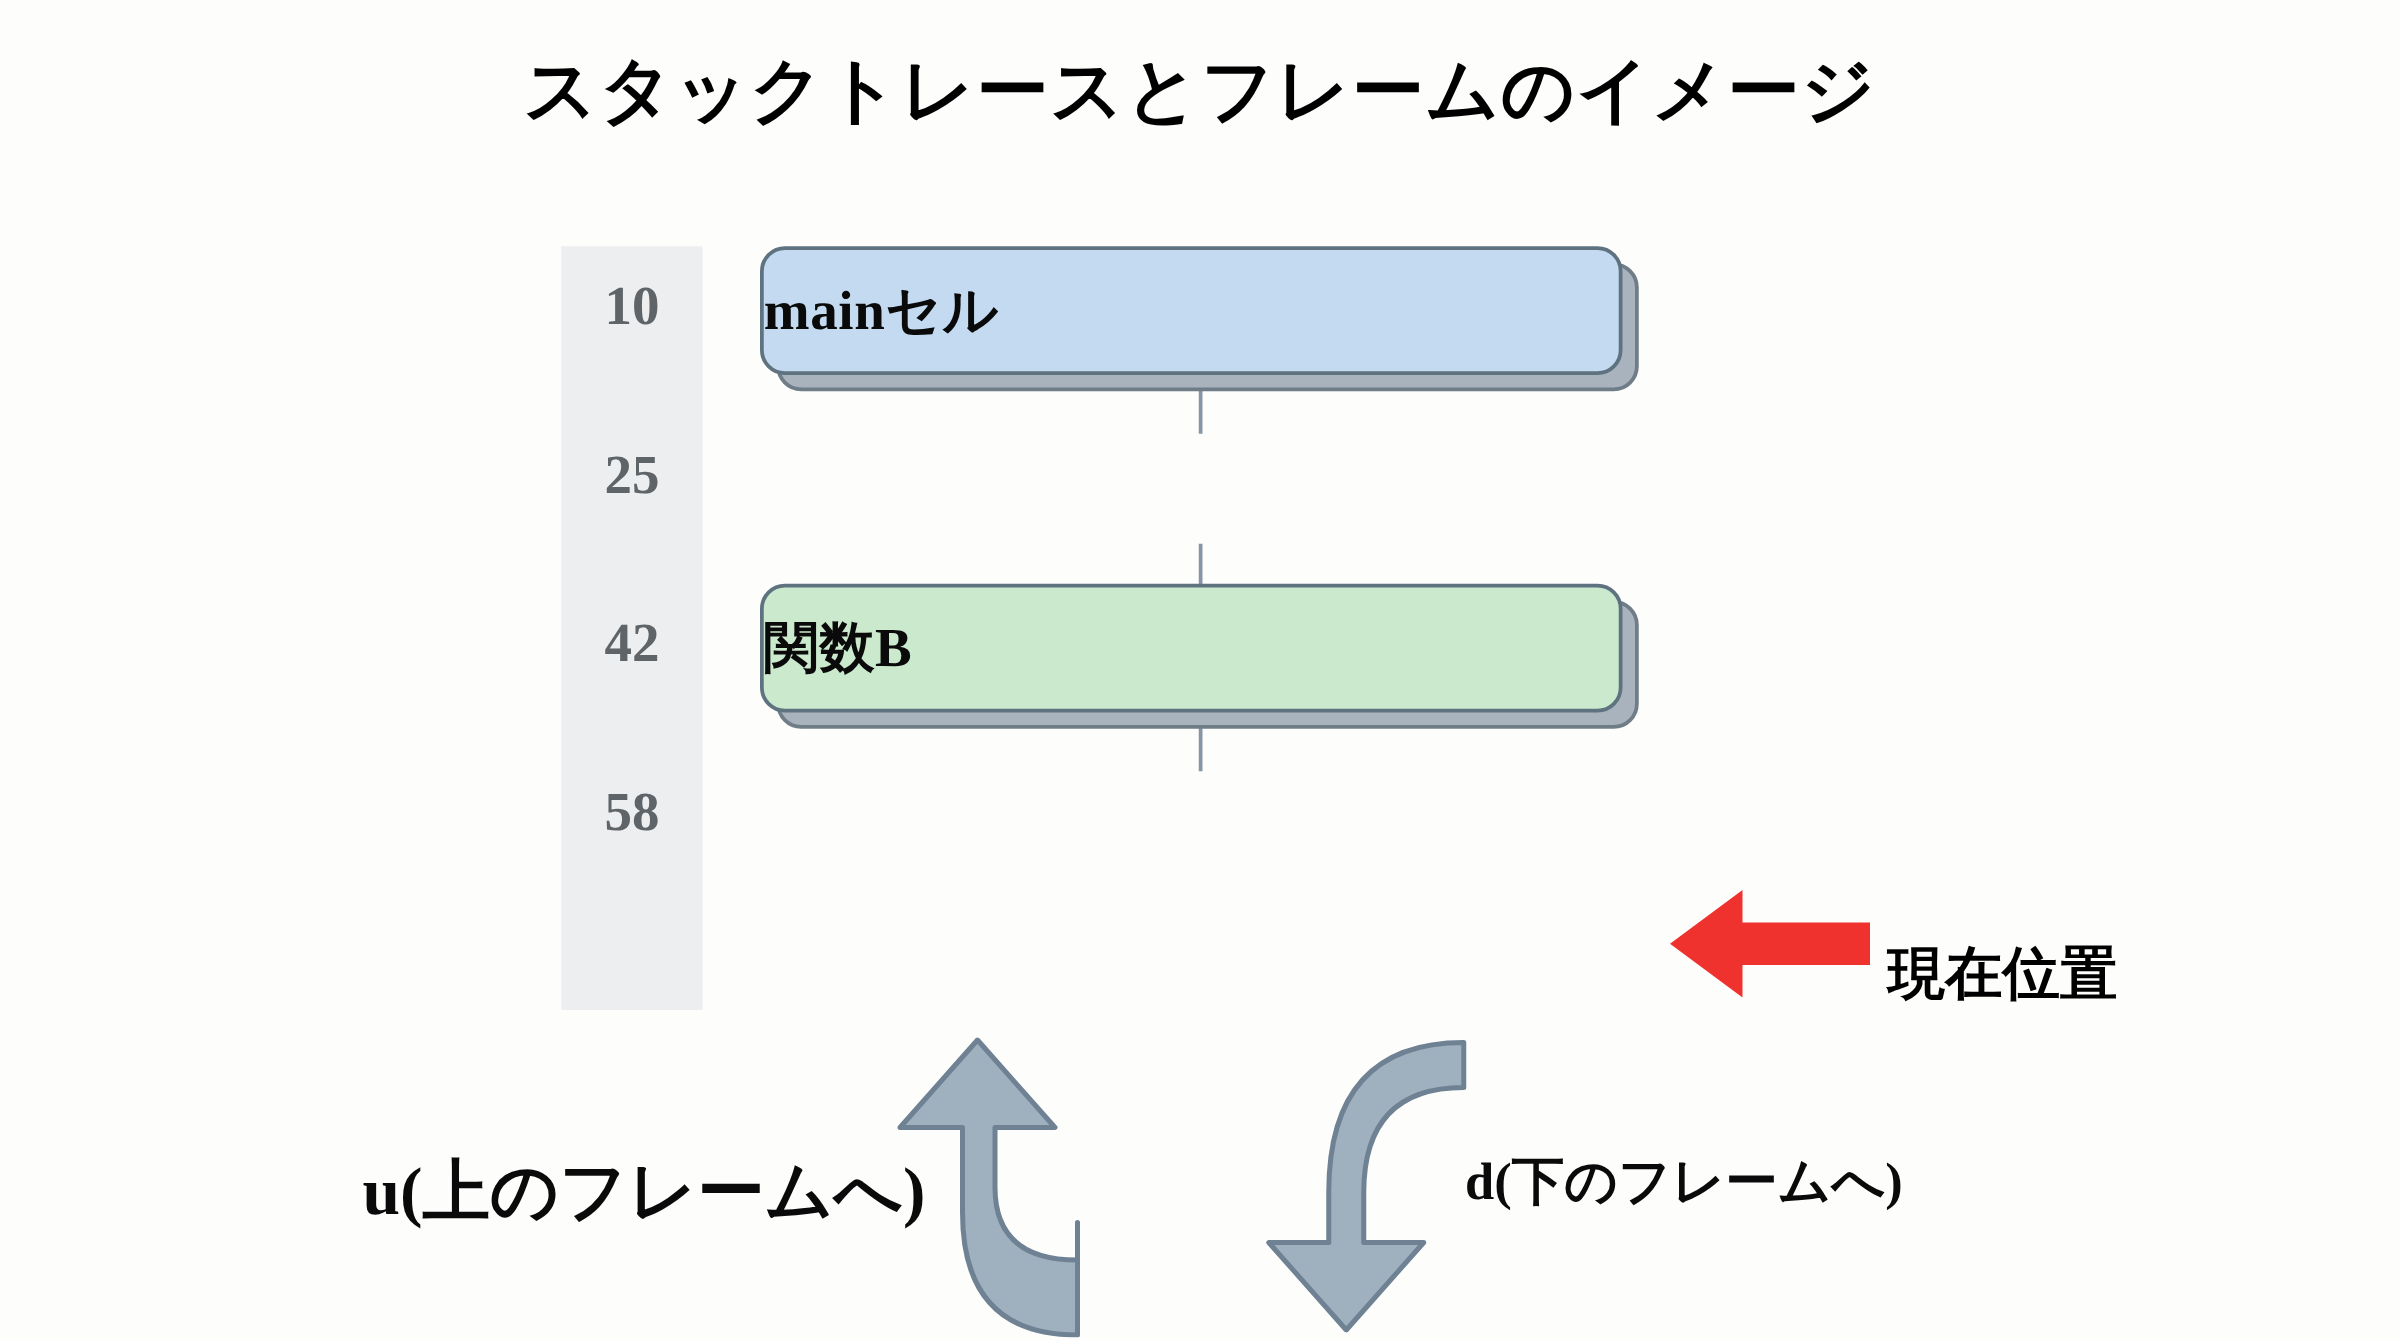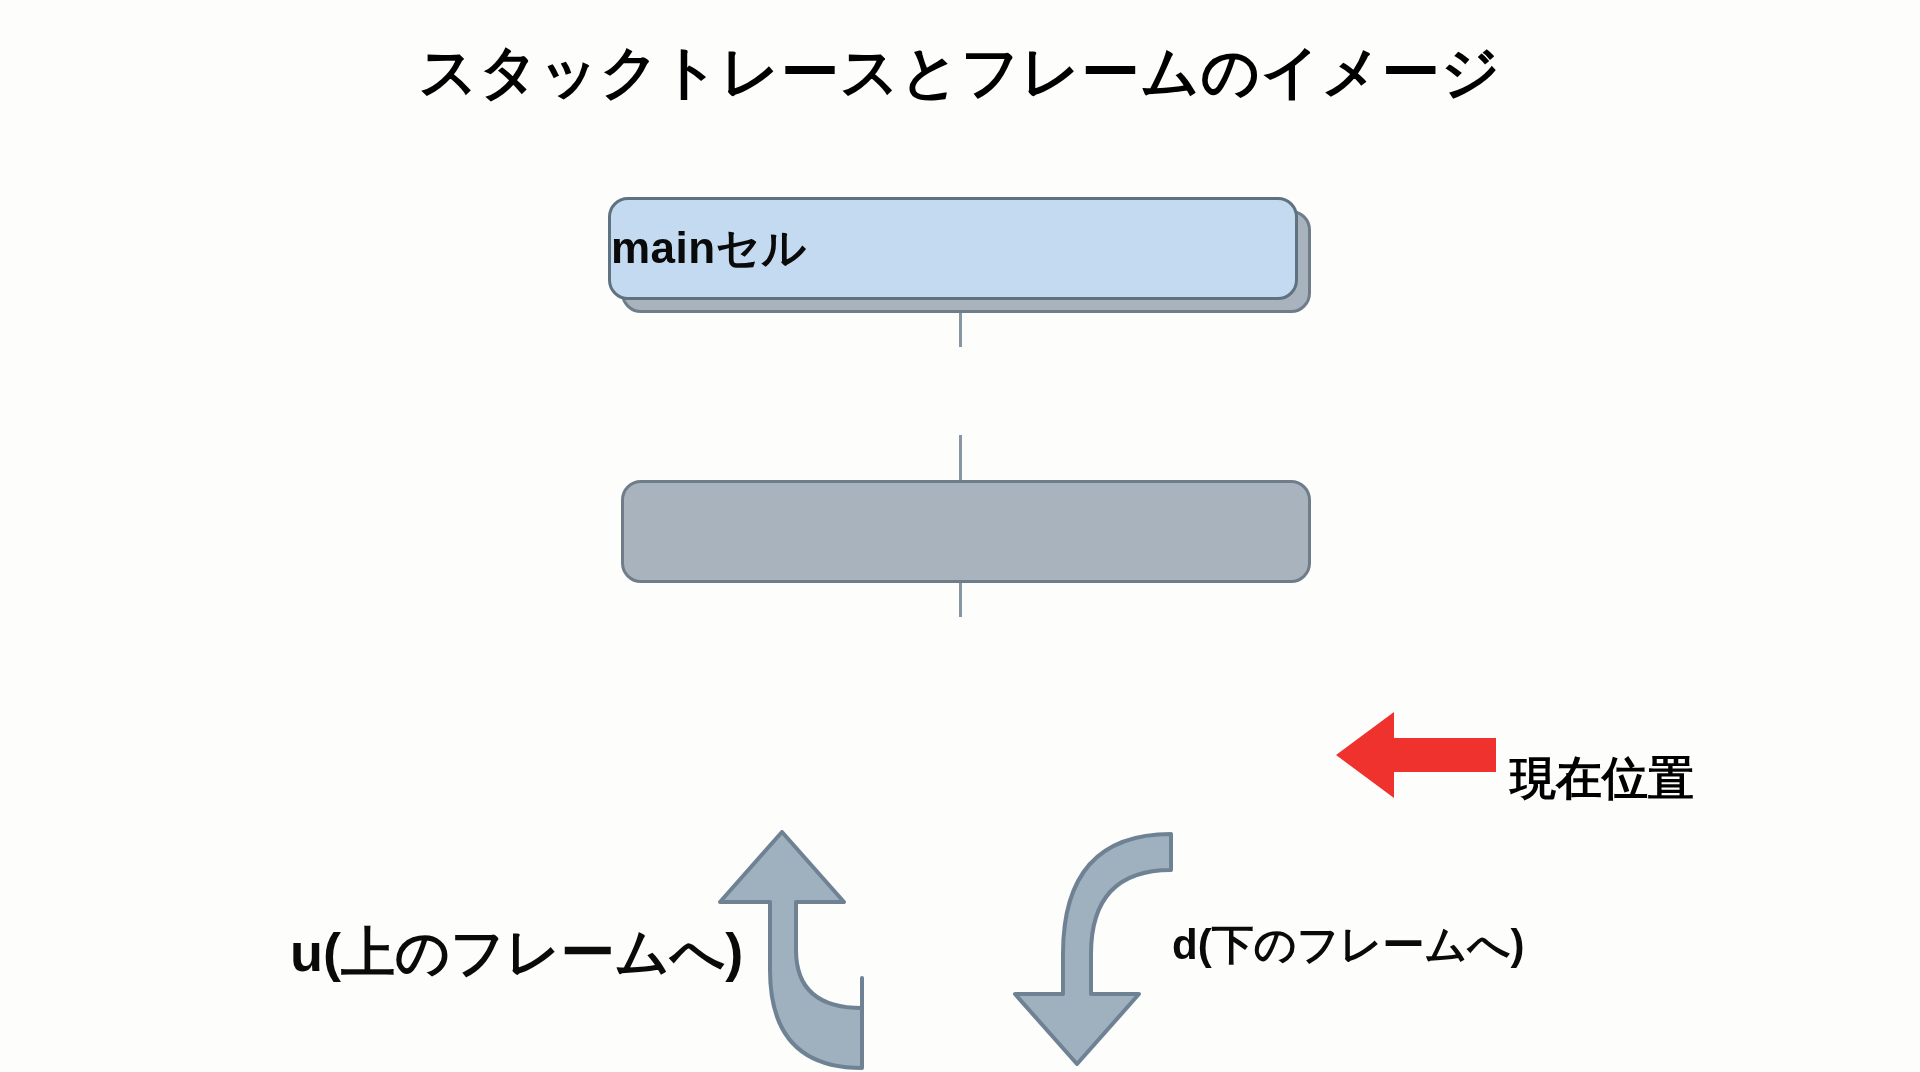--- a/index.html
+++ b/index.html
@@ -6,21 +6,21 @@
     margin: 0;
     padding: 0;
     background: #ffffff;
   }
   #canvas {
     position: relative;
     width: 1920px;
     height: 1072px;
     background: #fdfdfc;
     overflow: hidden;
-    font-family: Liberation Sans, sans-serif;
+    font-family: Liberation Serif, serif;
   }
 
   
   #title {
     position: absolute;
     left: 0;
     top: 34px;
     width: 1920px;
     text-align: center;
     font-size: 58px;
@@ -147,35 +147,44 @@
     white-space: nowrap;
   }
 </style>
 </head>
 <body>
 
 <div id="canvas">
 
   <div id="title">スタックトレースとフレームのイメージ</div>
 
+  <div id="gutter">
+    <div class="gutter-num" style="top:22px;">10</div>
+    <div class="gutter-num" style="top:157px;">25</div>
+    <div class="gutter-num" style="top:292px;">42</div>
+    <div class="gutter-num" style="top:427px;">58</div>
+  </div>
 
   <div class="connector" style="top:300px;height:47px;"></div>
   <div class="connector" style="top:435px;height:47px;"></div>
   <div class="connector" style="top:570px;height:47px;"></div>
 
   <div class="frame-wrap" style="top:197px;">
     <div class="frame-shadow"></div>
     <div class="frame-card" style="background:#c3daf0;">
       <span class="frame-label">mainセル</span>
     </div>
   </div>
 
 
   <div class="frame-wrap" style="top:467px;">
     <div class="frame-shadow"></div>
+    <div class="frame-card" style="background:#cbe9cd;">
+      <span class="frame-label">関数B</span>
+    </div>
   </div>
 
 
   <div id="red-arrow">
     <svg width="160" height="86" viewBox="0 0 160 86" xmlns="http://www.w3.org/2000/svg">
       <polygon points="0,43 58,0 58,26 160,26 160,60 58,60 58,86" fill="#f0322f"></polygon>
     </svg>
   </div>
   <div id="current-pos-label">現在位置</div>
 

